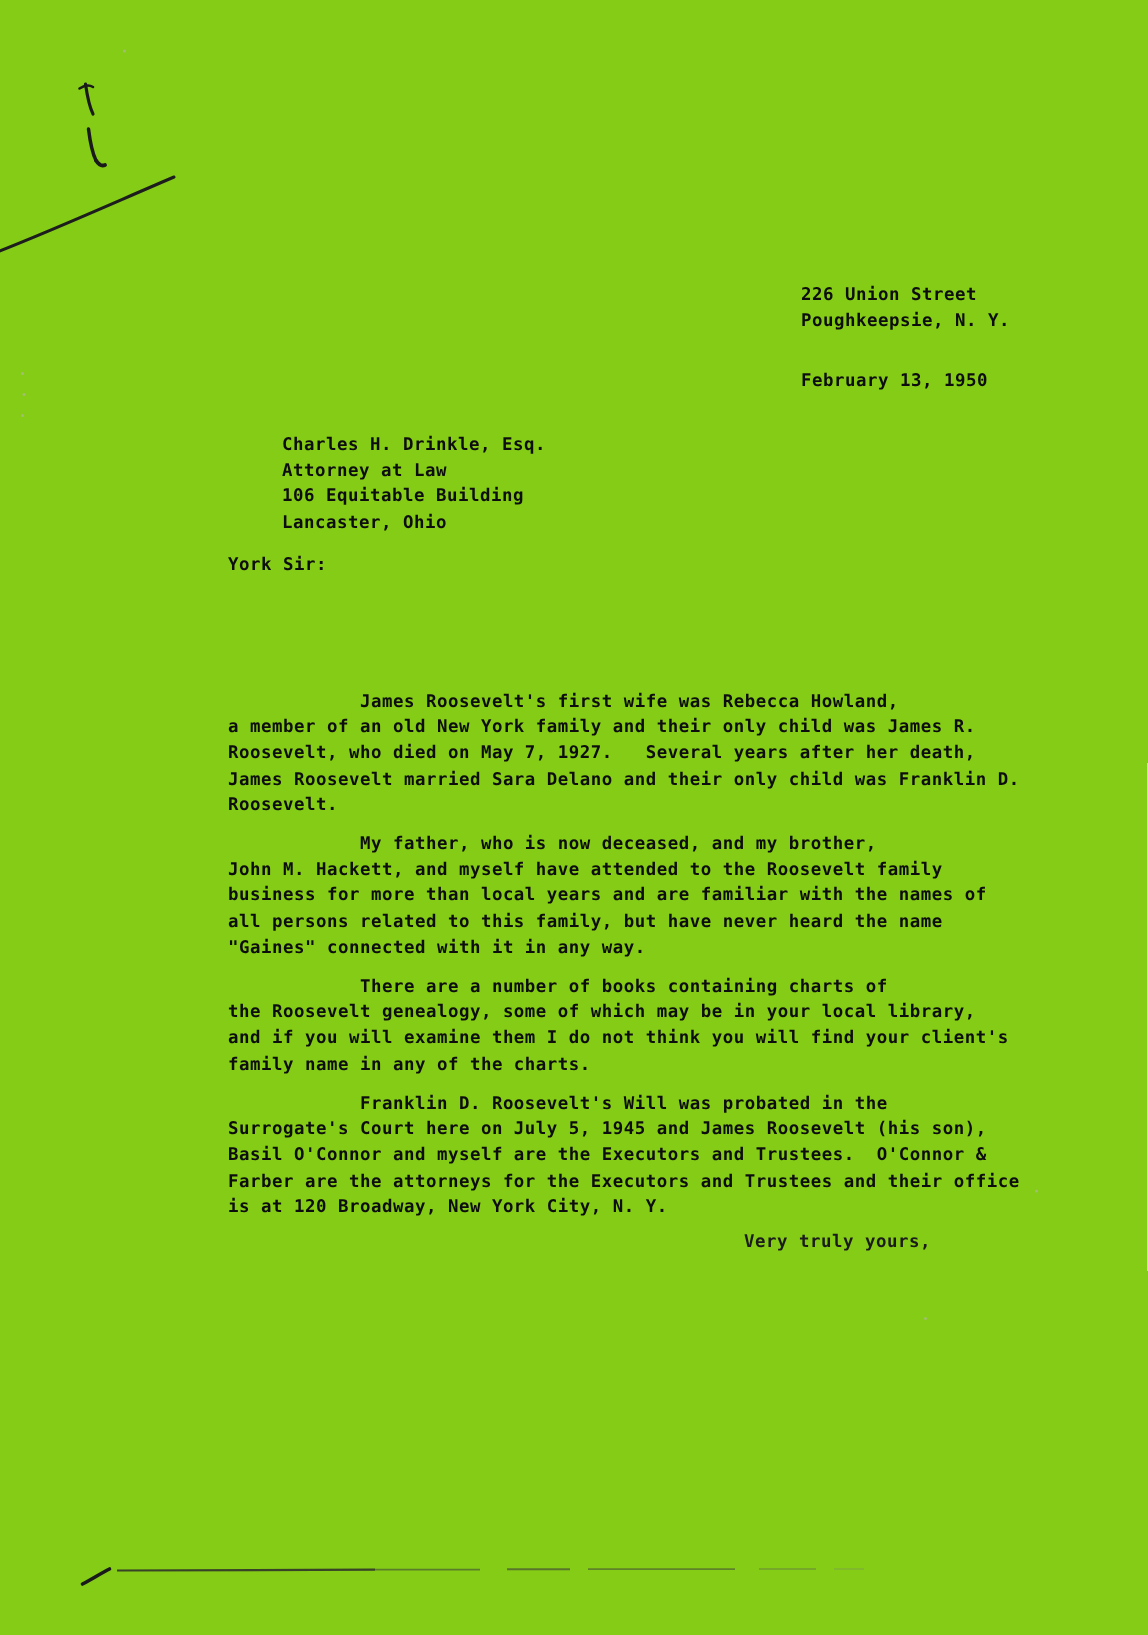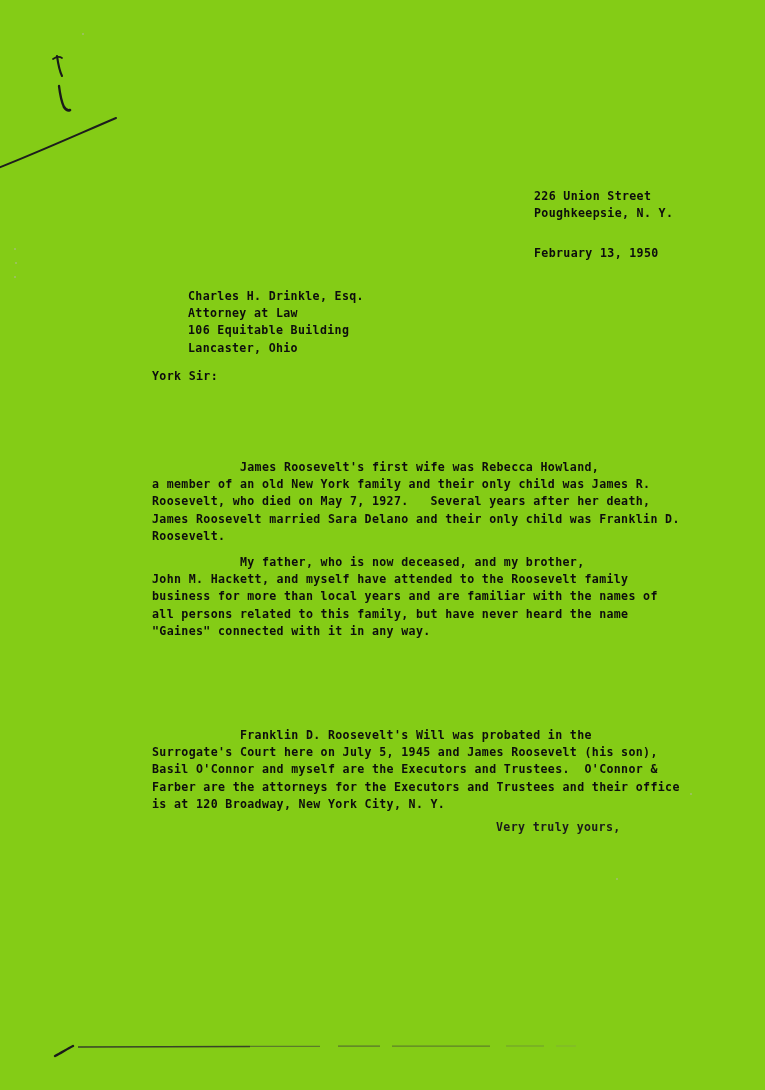--- a/index.html
+++ b/index.html
@@ -121,20 +121,24 @@
 Roosevelt, who died on May 7, 1927.   Several years after her death,
 James Roosevelt married Sara Delano and their only child was Franklin D.
 Roosevelt.</div>
 
   <div class="tw para" id="para-3">            My father, who is now deceased, and my brother,
 John M. Hackett, and myself have attended to the Roosevelt family
 business for more than local years and are familiar with the names of
 all persons related to this family, but have never heard the name
 "Gaines" connected with it in any way.</div>
 
+  <div class="tw para" id="para-4">            There are a number of books containing charts of
+the Roosevelt genealogy, some of which may be in your local library,
+and if you will examine them I do not think you will find your client's
+family name in any of the charts.</div>
 
   <div class="tw para" id="para-5">            Franklin D. Roosevelt's Will was probated in the
 Surrogate's Court here on July 5, 1945 and James Roosevelt (his son),
 Basil O'Connor and myself are the Executors and Trustees.  O'Connor &amp;
 Farber are the attorneys for the Executors and Trustees and their office
 is at 120 Broadway, New York City, N. Y.</div>
 
   <div class="tw light" id="closing">Very truly yours,</div>
 
 </div>

